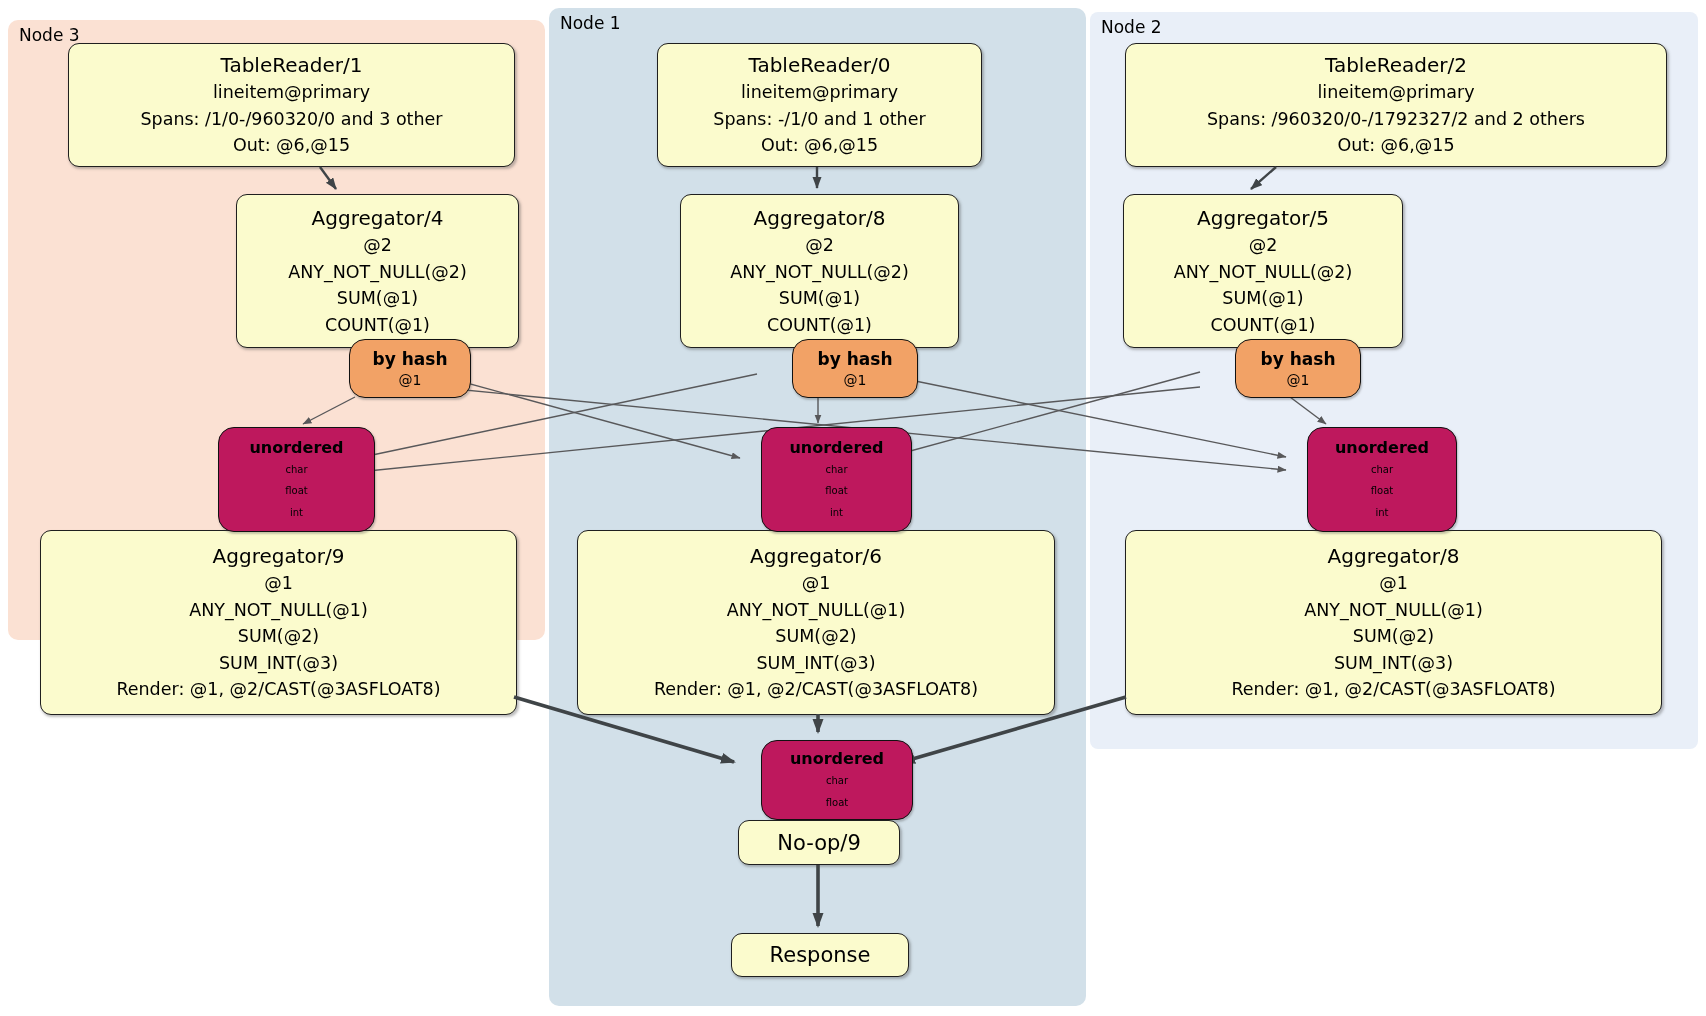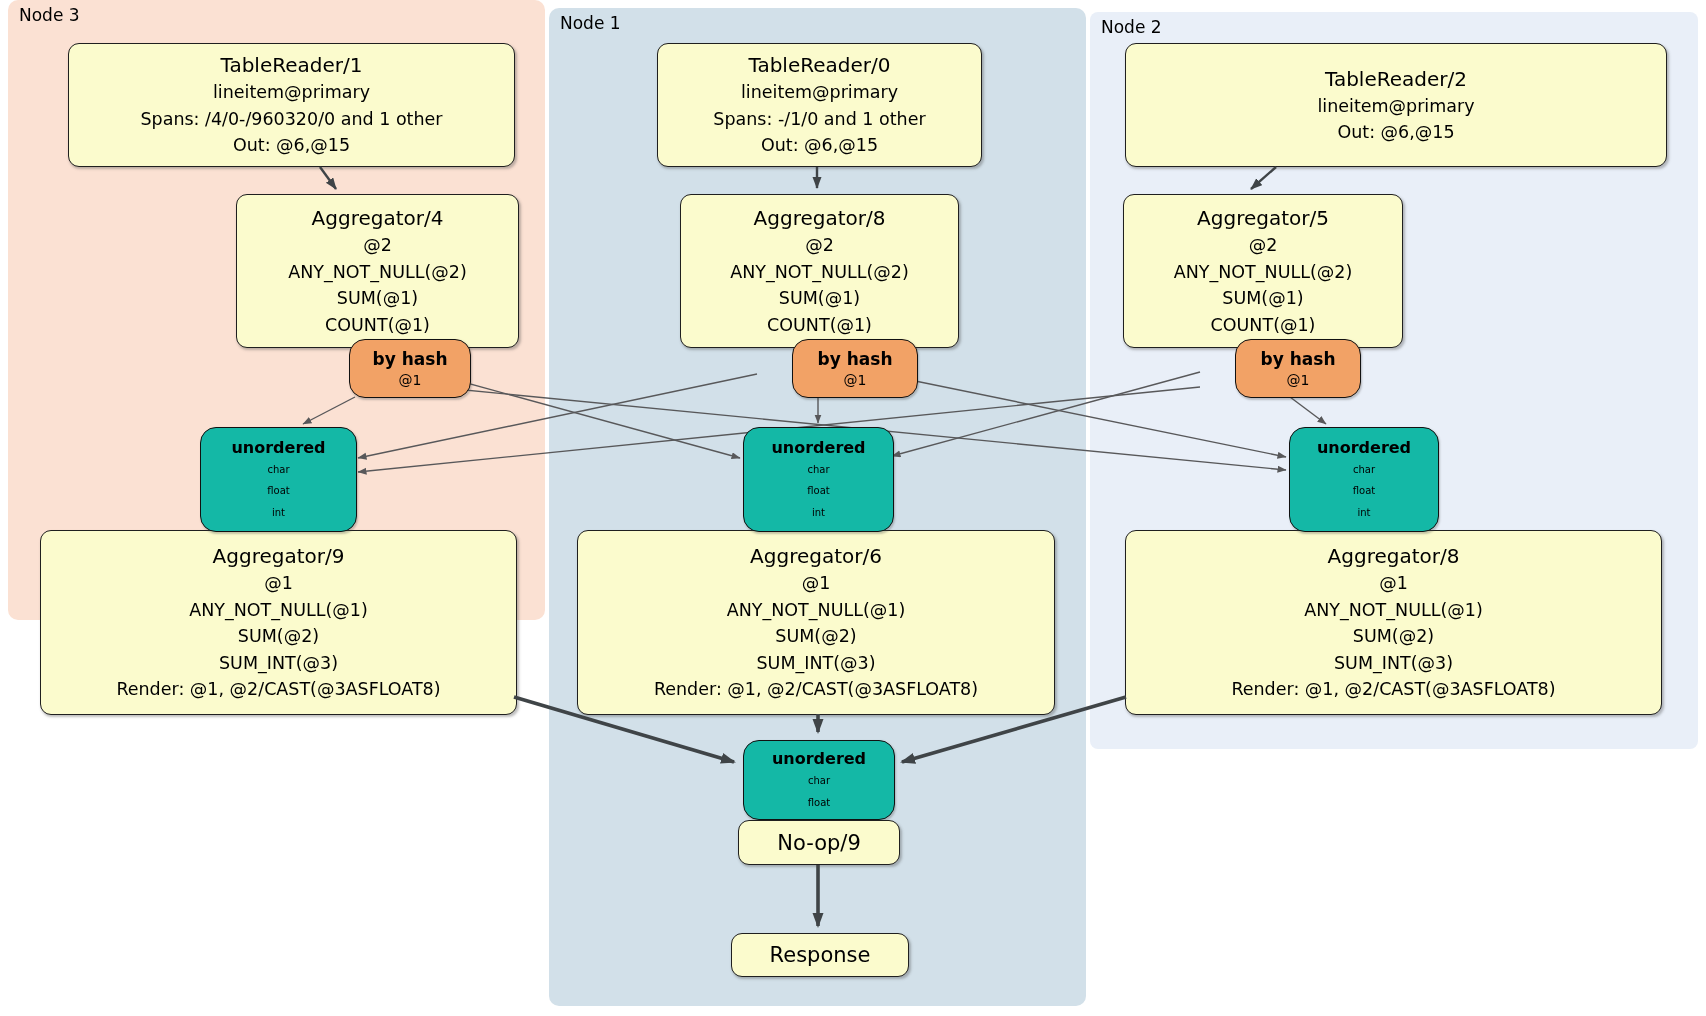--- a/index.html
+++ b/index.html
@@ -25,38 +25,38 @@
 
   .router{
     position:absolute;background:#f2a266;border:1.4px solid #111;border-radius:16px;
     display:flex;flex-direction:column;justify-content:center;align-items:center;
     text-align:center;z-index:4;box-shadow:1px 1.5px 2px rgba(70,70,70,.3);margin-left:36px;
   }
   .router-title{font-weight:bold;font-size:17px;line-height:23px;}
   .router-sub{font-size:14px;line-height:18px;}
 
   .sync{
-    position:absolute;background:#14b8a6;border:1.4px solid #111;border-radius:16px;
+    position:absolute;background:#be185d;border:1.4px solid #111;border-radius:16px;
     display:flex;flex-direction:column;justify-content:center;align-items:center;
-    text-align:center;z-index:4;box-shadow:1px 1.5px 2px rgba(70,70,70,.3);
+    text-align:center;z-index:4;box-shadow:1px 1.5px 2px rgba(70,70,70,.3);margin-left:18px;
   }
   .sync-title{font-weight:bold;font-size:16px;line-height:23px;}
   .sync-col{font-size:10px;line-height:21.5px;}
 
   #edges{position:absolute;left:0;top:0;z-index:3;pointer-events:none;}
   .e-thin{stroke:#58585a;stroke-width:1.4;fill:none;}
   .e-med{stroke:#3f4447;stroke-width:2.4;fill:none;}
   .e-thick{stroke:#3f4447;stroke-width:3.6;fill:none;}
 </style>
 </head>
 <body>
 
 <div id="canvas">
 
-  <div class="region bg-node3" style="left:8px;top:0;width:537px;height:620px;">
+  <div class="region bg-node3" style="left:8px;top:20px;width:537px;height:620px;">
     <div class="region-label">Node 3</div>
   </div>
   <div class="region bg-node1" style="left:549px;top:8px;width:537px;height:998px;">
     <div class="region-label">Node 1</div>
   </div>
   <div class="region bg-node2" style="left:1090px;top:12px;width:608px;height:737px;border-radius:8px;">
     <div class="region-label">Node 2</div>
   </div>
 
   <svg id="edges" width="1706" height="1016">
@@ -89,21 +89,21 @@
     <line class="e-thick" x1="514" y1="697" x2="734" y2="762" marker-end="url(#ah-t)"></line>
     <line class="e-thick" x1="818" y1="714" x2="818" y2="732" marker-end="url(#ah-t)"></line>
     <line class="e-thick" x1="1126" y1="697" x2="902" y2="762" marker-end="url(#ah-t)"></line>
 
     <line class="e-thick" x1="818" y1="864" x2="818" y2="926" marker-end="url(#ah-t)"></line>
   </svg>
 
   <div class="proc" style="left:68px;top:43px;width:445px;height:122px;">
     <div class="proc-title">TableReader/1</div>
     <div class="proc-line">lineitem@primary</div>
-    <div class="proc-line">Spans: /4/0-/960320/0 and 1 other</div>
+    <div class="proc-line">Spans: /1/0-/960320/0 and 3 other</div>
     <div class="proc-line">Out: @6,@15</div>
   </div>
   <div class="proc" style="left:236px;top:194px;width:281px;height:152px;">
     <div class="proc-title">Aggregator/4</div>
     <div class="proc-line">@2</div>
     <div class="proc-line">ANY_NOT_NULL(@2)</div>
     <div class="proc-line">SUM(@1)</div>
     <div class="proc-line">COUNT(@1)</div>
   </div>
   <div class="proc" style="left:40px;top:530px;width:475px;height:183px;">
@@ -133,20 +133,21 @@
     <div class="proc-line">@1</div>
     <div class="proc-line">ANY_NOT_NULL(@1)</div>
     <div class="proc-line">SUM(@2)</div>
     <div class="proc-line">SUM_INT(@3)</div>
     <div class="proc-line">Render: @1, @2/CAST(@3ASFLOAT8)</div>
   </div>
 
   <div class="proc" style="left:1125px;top:43px;width:540px;height:122px;">
     <div class="proc-title">TableReader/2</div>
     <div class="proc-line">lineitem@primary</div>
+    <div class="proc-line">Spans: /960320/0-/1792327/2 and 2 others</div>
     <div class="proc-line">Out: @6,@15</div>
   </div>
   <div class="proc" style="left:1123px;top:194px;width:278px;height:152px;">
     <div class="proc-title">Aggregator/5</div>
     <div class="proc-line">@2</div>
     <div class="proc-line">ANY_NOT_NULL(@2)</div>
     <div class="proc-line">SUM(@1)</div>
     <div class="proc-line">COUNT(@1)</div>
   </div>
   <div class="proc" style="left:1125px;top:530px;width:535px;height:183px;">

